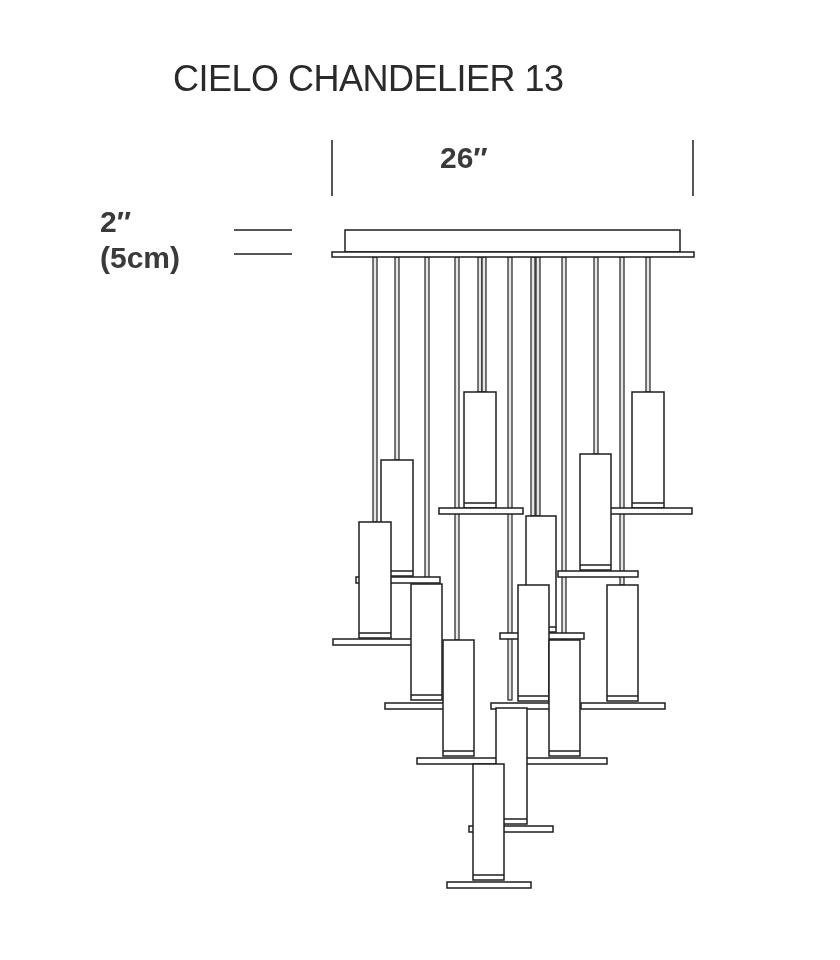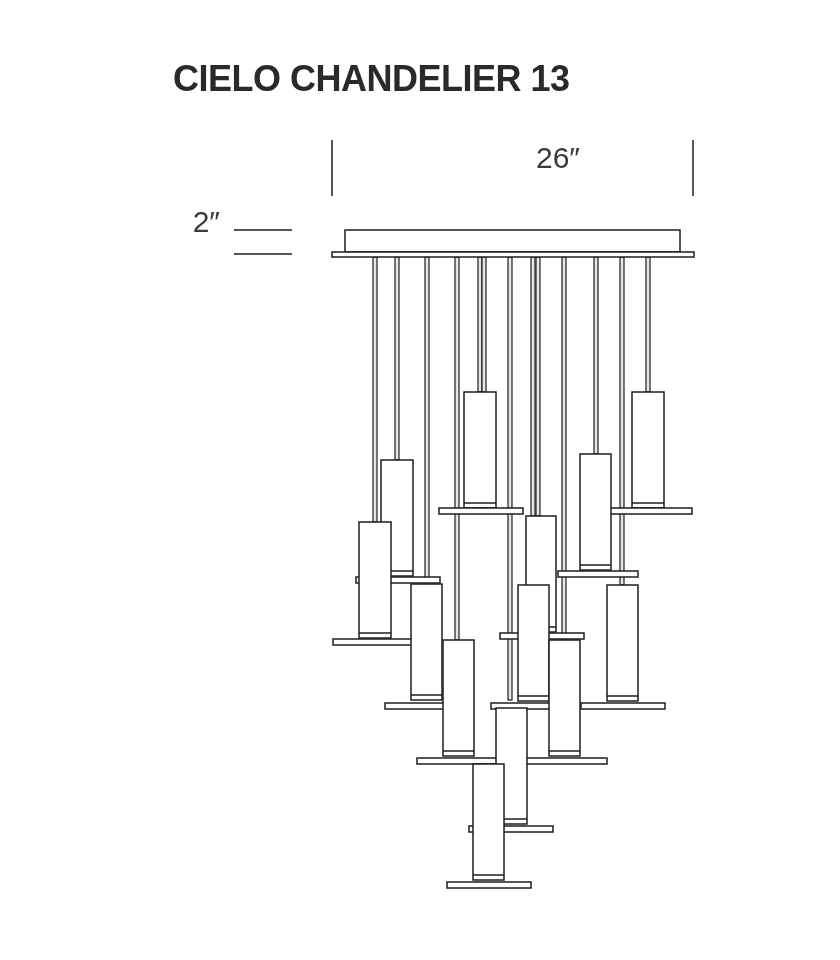--- a/index.html
+++ b/index.html
@@ -1,35 +1,36 @@
 <!DOCTYPE html>
 <html><head>
   <meta charset="utf-8">
   <style>
     html, body { margin: 0; padding: 0; background: #ffffff; }
     body { width: 840px; height: 960px; position: relative; overflow: hidden;
            font-family: "Liberation Sans", "DejaVu Sans", sans-serif; color: #2b2b2b; }
-    .title { position: absolute; left: 173px; top: 58px; font-size: 36px; font-weight: 700;
+    .title { position: absolute; left: 173px; top: 58px; font-size: 36px; font-weight: 400;
              letter-spacing: -0.5px; color: #2a2a2a; white-space: nowrap; }
-    .dim-text { position: absolute; font-size: 30px; color: #3a3a3a; text-align: right; line-height: 36px; }
+    .dim-text { position: absolute; font-size: 30px; color: #3a3a3a; text-align: left; line-height: 36px; font-weight: bold; }
     .dim-width { left: 440px; top: 140px; width: 140px; }
     .dim-height { left: 100px; top: 204px; width: 120px; }
     svg#drawing { position: absolute; left: 0; top: 0; }
   </style>
 </head>
 <body>
 
 <div class="title">CIELO CHANDELIER 13</div>
 
 <div class="dim-text dim-width">
   <div>26″</div>
 </div>
 
 <div class="dim-text dim-height">
   <div>2″</div>
+  <div>(5cm)</div>
 </div>
 
 <svg id="drawing" width="840" height="960" viewBox="0 0 840 960">
   <g id="dim-lines">
       <line x1="332" y1="140" x2="332" y2="196" stroke="#1e1e1e" stroke-width="1.5"></line>
       <line x1="693" y1="140" x2="693" y2="196" stroke="#1e1e1e" stroke-width="1.5"></line>
       <line x1="234" y1="230" x2="292" y2="230" stroke="#1e1e1e" stroke-width="1.5"></line>
       <line x1="234" y1="254" x2="292" y2="254" stroke="#1e1e1e" stroke-width="1.5"></line>
     </g>
   <g id="rods">

